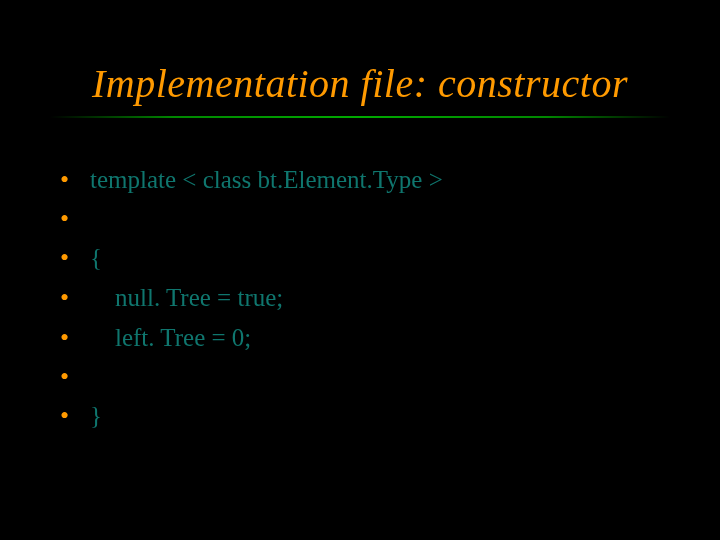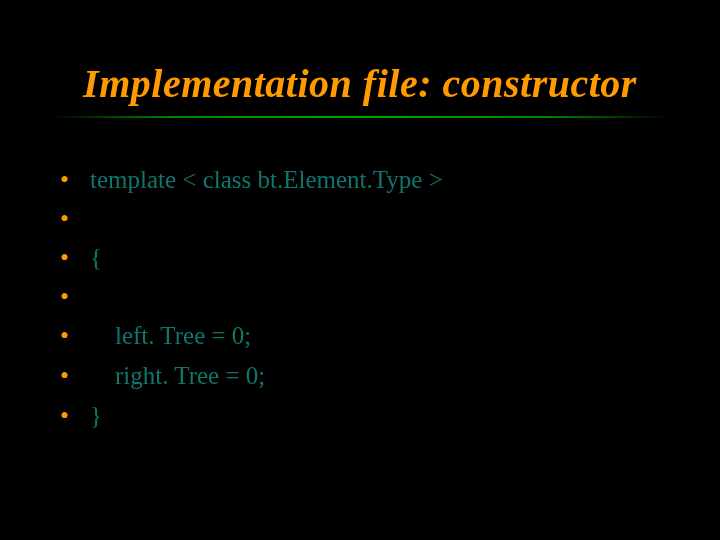--- a/index.html
+++ b/index.html
@@ -19,21 +19,21 @@
   }
   .title {
     position: absolute;
     top: 60px;
     left: 0;
     width: 720px;
     text-align: center;
     font-style: italic;
     font-size: 40px;
     color: #ff9a00;
-    font-weight: 700;
+    font-weight: 400;
     letter-spacing: 0.5px;
   }
   .underline {
     position: absolute;
     top: 116px;
     left: 50px;
     width: 620px;
     height: 2px;
     background: linear-gradient(to right,
       rgba(0,120,0,0) 0%,
@@ -81,27 +81,27 @@
     </div>
     <div class="line">
       <span class="bullet">•</span>
     </div>
     <div class="line">
       <span class="bullet">•</span>
       <span class="text">{</span>
     </div>
     <div class="line">
       <span class="bullet">•</span>
+      <span class="text">    null. Tree = true;</span>
     </div>
     <div class="line">
       <span class="bullet">•</span>
       <span class="text">    left. Tree = 0;</span>
     </div>
     <div class="line">
       <span class="bullet">•</span>
-      <span class="text">    right. Tree = 0;</span>
     </div>
     <div class="line">
       <span class="bullet">•</span>
       <span class="text">}</span>
     </div>
   </div>
 </div>
 
 </body></html>

